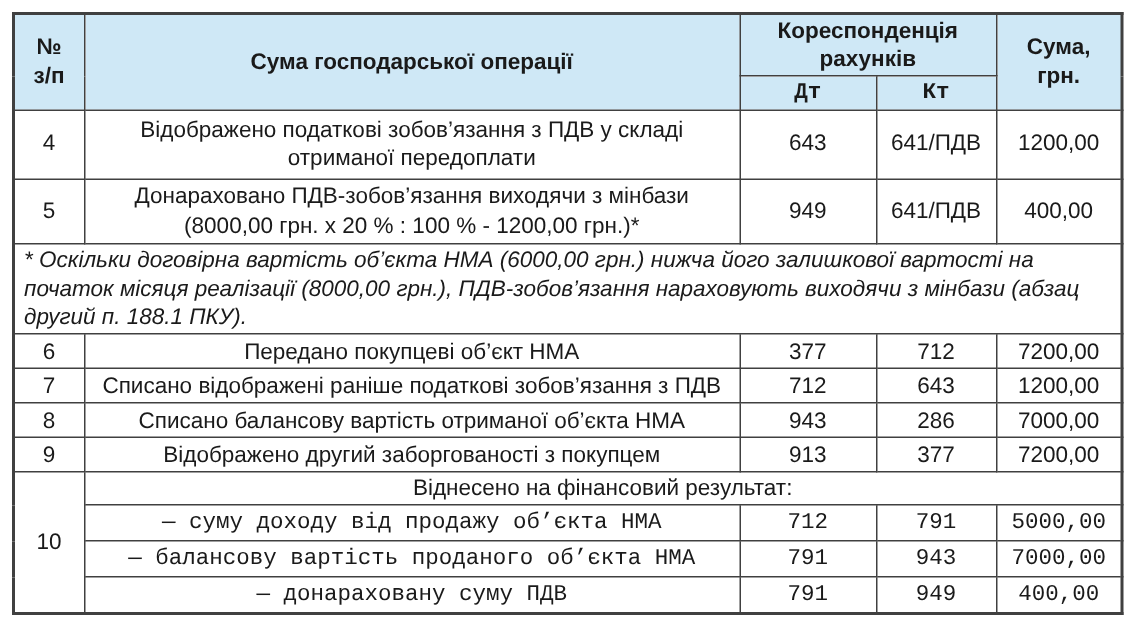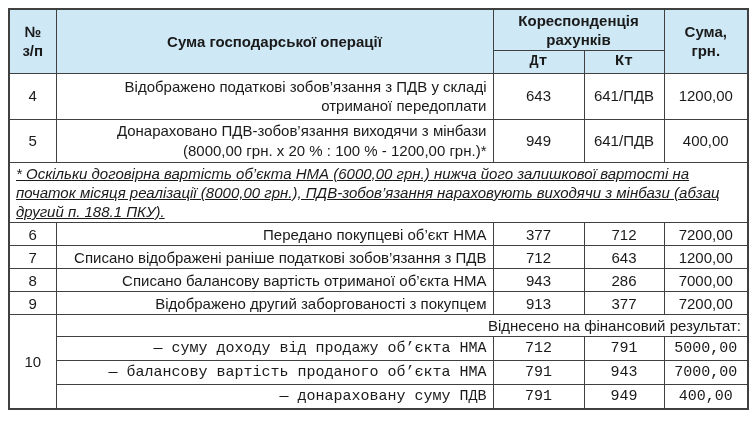--- a/index.html
+++ b/index.html
@@ -33,25 +33,25 @@
     background:var(--header_bg);
     color:var(--header_text);
     font-weight:bold;
     text-align:center;
     font-size:14.5px;
     line-height:1.25;
   }
   tr.h1 th{height:41px;}
   tr.h2 th{height:16px;font-family:Liberation Mono, monospace;}
   td.num{text-align:center;}
-  td.content{text-align:right;padding-left:8px;}
+  td.content{text-align:center;padding-left:8px;}
   .pre{white-space:pre-line;}
   tr.r-tall1 td{height:46px;}
   tr.r-tall2 td{height:43px;}
-  tr.r-note td{height:52px;text-decoration:underline;}
+  tr.r-note td{height:52px;}
   tr.r-single td{height:23px;}
   tr.r-gtitle td{height:18px;}
   tr.r-sub td{height:24px;font-family:Liberation Mono, monospace;}
   td.footnote{
     font-style:italic;
     font-size:14.5px;
     line-height:1.3;
     padding:3px 8px;
     text-align:left;
   }

